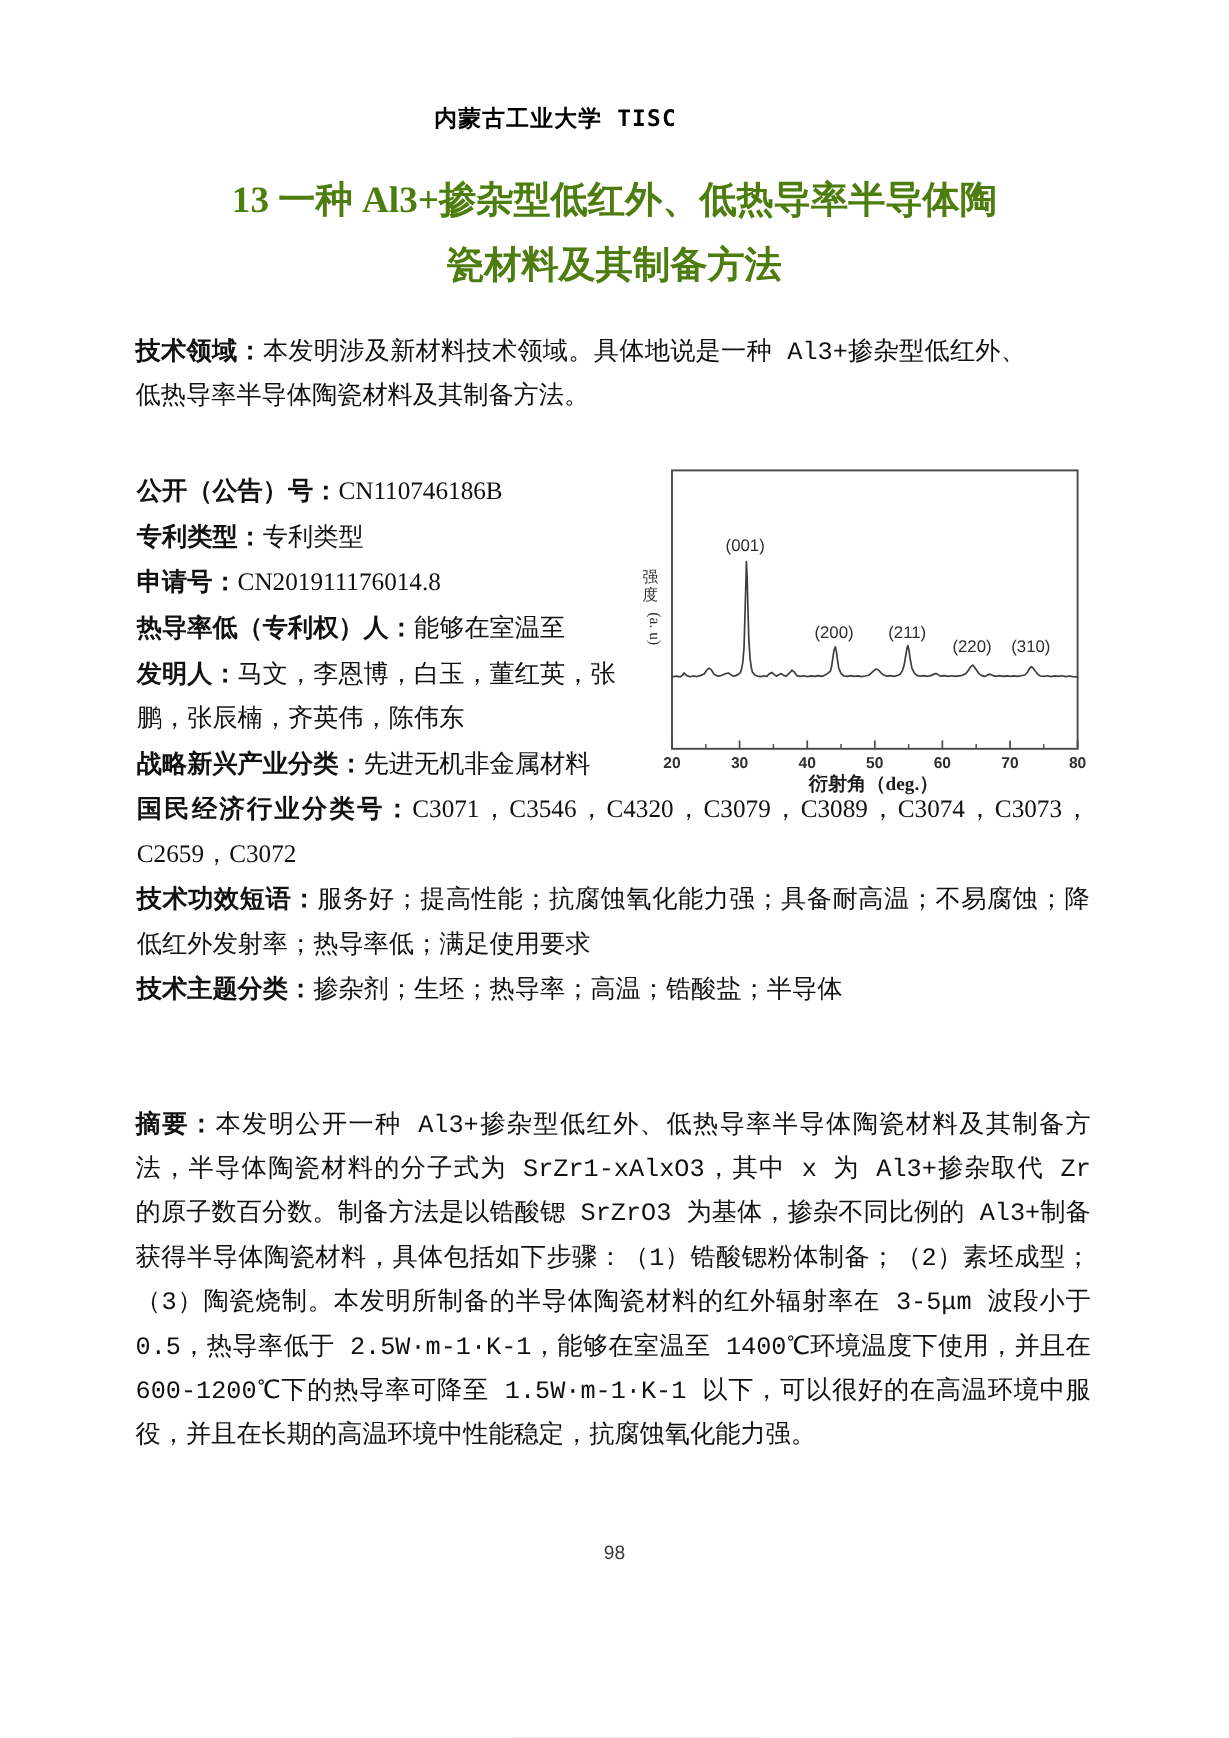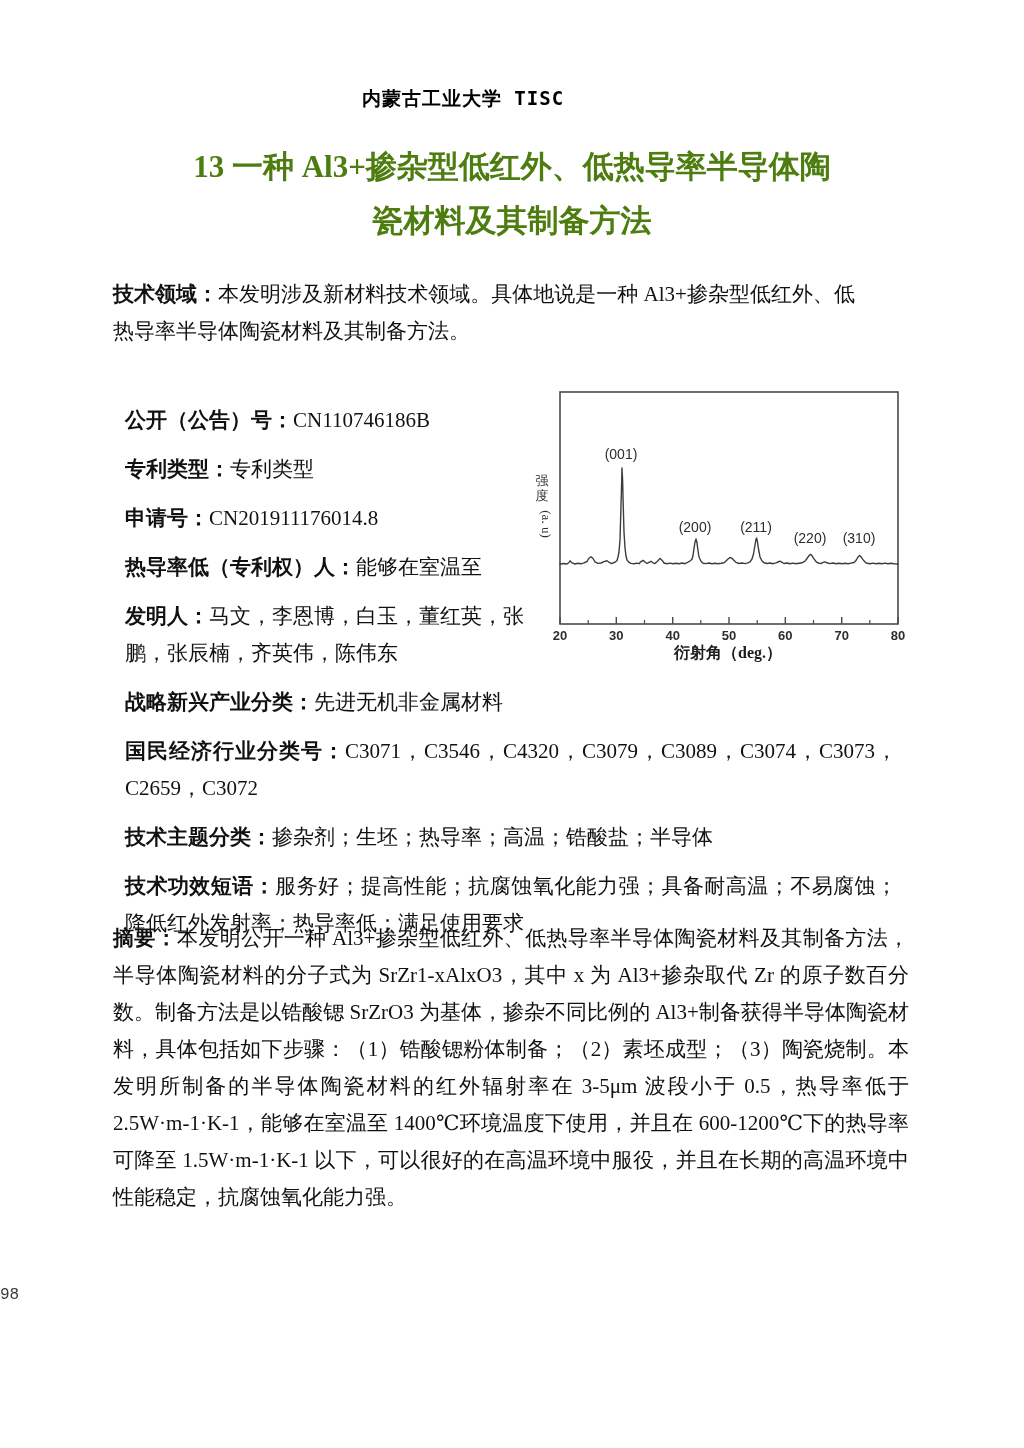--- a/index.html
+++ b/index.html
@@ -4,30 +4,30 @@
 <style>
   html,body{margin:0;padding:0;background:#e8e8e8;}
   .page{position:relative;width:1024px;height:1448px;background:#ffffff;margin:0 auto;
         font-family:"Liberation Serif","DejaVu Serif",serif;color:#111;overflow:hidden;}
   .header{position:absolute;top:86px;left:0;width:926px;text-align:center;
           font-family:"DejaVu Sans Mono","Liberation Mono",monospace;
           font-size:19px;font-weight:700;letter-spacing:1px;color:#000;}
   .title{position:absolute;top:140px;left:0;width:1024px;text-align:center;
          font-size:31px;font-weight:700;line-height:54px;color:#4d7c0f;}
   .para{position:absolute;left:113px;width:796px;font-size:21px;line-height:37px;
-        text-align:justify;margin:0;}
+        text-align:justify;margin:0;font-family:Liberation Mono, monospace;}
   .tech{top:276px;width:742px;}
   .abstract{top:920px;}
   .info{position:absolute;left:113px;top:390px;width:796px;}
-  .info p{margin:12px;font-size:21px;line-height:37px;text-align:justify;}
+  .info p{margin:1px;font-size:21px;line-height:37px;text-align:justify;}
   .info p.narrow{width:410px;text-align:left;}
   b.lbl{font-weight:700;}
   .figurebox{position:absolute;left:518px;top:376px;width:400px;height:290px;margin:0;}
-  .pagenum{position:absolute;top:1286px;left:0;width:1024px;text-align:left;
-           font-family:Liberation Mono, monospace;font-size:16px;color:#3a3a3a;}
+  .pagenum{position:absolute;top:1286px;left:0;width:1024px;text-align:center;
+           font-family:Liberation Sans, sans-serif;font-size:16px;color:#3a3a3a;}
   
   .tk{font-family:"Liberation Sans","DejaVu Sans",sans-serif;font-size:13px;fill:#2e2e2e;font-weight:600;}
   .pk{font-family:"Liberation Sans","DejaVu Sans",sans-serif;font-size:14px;fill:#2e2e2e;}
   .axl{font-size:16px;font-weight:700;fill:#1d1d1d;font-family:"Liberation Serif","DejaVu Serif",serif;}
   .ayl{font-size:13px;fill:#2e2e2e;font-family:"Liberation Serif","DejaVu Serif",serif;}
 </style>
 </head>
 <body>
 
 <div class="page">
@@ -42,22 +42,22 @@
   <p class="para tech"><b class="lbl">技术领域：</b><span>本发明涉及新材料技术领域。具体地说是一种 Al3+掺杂型低红外、低热导率半导体陶瓷材料及其制备方法。</span></p>
 
   <div class="info">
     <p class="narrow"><b class="lbl">公开（公告）号：</b><span>CN110746186B</span></p>
     <p class="narrow"><b class="lbl">专利类型：</b><span>专利类型</span></p>
     <p class="narrow"><b class="lbl">申请号：</b><span>CN201911176014.8</span></p>
     <p class="narrow"><b class="lbl">热导率低（专利权）人：</b><span>能够在室温至</span></p>
     <p class="narrow"><b class="lbl">发明人：</b><span>马文，李恩博，白玉，董红英，张鹏，张辰楠，齐英伟，陈伟东</span></p>
     <p><b class="lbl">战略新兴产业分类：</b><span>先进无机非金属材料</span></p>
     <p><b class="lbl">国民经济行业分类号：</b><span>C3071，C3546，C4320，C3079，C3089，C3074，C3073，C2659，C3072</span></p>
+    <p><b class="lbl">技术功效短语：</b><span>服务好；提高性能；抗腐蚀氧化能力强；具备耐高温；不易腐蚀；降低红外发射率；热导率低；满足使用要求</span></p>
     <p><b class="lbl">技术主题分类：</b><span>掺杂剂；生坯；热导率；高温；锆酸盐；半导体</span></p>
-    <p><b class="lbl">技术功效短语：</b><span>服务好；提高性能；抗腐蚀氧化能力强；具备耐高温；不易腐蚀；降低红外发射率；热导率低；满足使用要求</span></p>
   </div>
 
   <figure class="figurebox">
     <svg width="400" height="290" viewBox="0 0 400 290">
 
       <rect x="42" y="16" width="338" height="232" fill="none" stroke="#4a4a4a" stroke-width="1.6"></rect>
 
       <path fill="none" stroke="#3d3d3d" stroke-width="1.4" stroke-linejoin="round" stroke-linecap="round" d="M42,188 L46,187.5 L49,188 L51,186.5 L52,184.8 L54,186.8 L57,188 L60,187.3 L63,187.8 L66,186.8 L69,185.5 L71,182.2 L73,180.8 L75,182.5 L77,185.8 L80,187.4 L83,187 L86,185.6 L89,184.8 L91,186.2 L93,187.5 L95,187 L97,186.2 L99,184.5 L100,181 L101,176 L102,164 L102.7,140 L103.5,112 L104,92 L104.6,104 L105.3,132 L106,156 L107,172 L108,180 L109,184 L111,186.4 L113,187.4 L116,187.8 L119,187.1 L121,187.7 L123,185.6 L125,184.4 L127,186 L129,187.5 L131,186.3 L133,185.3 L135,186.8 L137,187.6 L140,184.8 L142,182.4 L144,184.2 L146,187 L149,187.7 L152,187.1 L155,187.8 L158,187.2 L161,187.7 L164,187 L167,187.7 L170,186.2 L172,185 L174,183.2 L175,179.5 L176,172.5 L177,166 L178,163 L179,167 L180,174.5 L181,181 L183,185.3 L185,187.2 L188,187.6 L191,187 L194,187.7 L197,187.2 L200,187.8 L203,187.3 L206,186.7 L208,185 L210,183 L212,181.5 L214,182.3 L216,184.5 L218,186.3 L221,187.5 L224,187 L227,187.6 L230,186.9 L232,185.8 L234,183 L235.5,178 L237,169 L238,163.5 L238.6,162 L239.4,165.5 L240.5,173 L242,181 L244,185 L246,186.8 L249,187.5 L252,187 L255,187.7 L258,186.8 L260,186 L262,185.2 L264,186.4 L266,187.5 L269,187 L272,187.7 L275,187.1 L278,187.7 L281,187.2 L284,186.8 L287,185.2 L289,182.5 L291,179.6 L292.6,178.3 L294,179.8 L296,182.8 L298,185.6 L300,187 L303,187.6 L305,186.4 L307,185.8 L309,186.8 L312,187.6 L315,187 L318,187.7 L321,187.2 L324,187.7 L327,187.2 L330,187.7 L333,187.1 L336,186.5 L338,184.4 L340,181 L341.6,179.5 L343,180.8 L345,183.6 L347,186 L349,187.3 L352,187.7 L355,187.1 L358,187.8 L361,187.2 L364,187.7 L367,187.1 L370,187.8 L373,187.3 L376,187.8 L380,188"></path>
 
       <g stroke="#4a4a4a" stroke-width="1.4">

